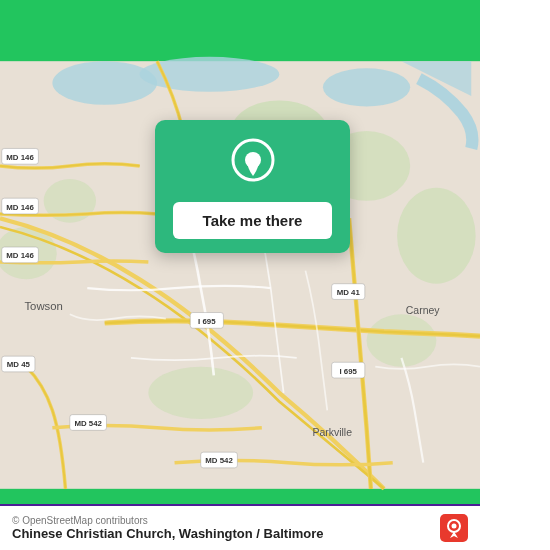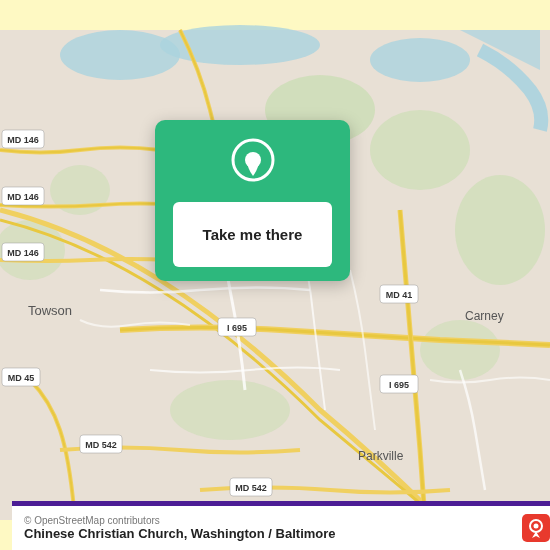--- a/index.html
+++ b/index.html
@@ -5,24 +5,24 @@
     * { margin: 0; padding: 0; box-sizing: border-box; }
     body {
       width: 550px;
       height: 550px;
       overflow: hidden;
       font-family: Arial, sans-serif;
       position: relative;
     }
 
     #map-container {
-      width: 550px;
+      width: 480px;
       height: 550px;
       position: relative;
-      background-color: #fef9c3;
+      background-color: #22c55e;
       overflow: hidden;
     }
 
     
     #map-svg {
       position: absolute;
       top: 0; left: 0;
       width: 100%; height: 100%;
     }
 
@@ -46,36 +46,36 @@
       width: 52px;
       height: 52px;
       margin-bottom: 12px;
     }
 
     #take-me-there-btn {
       background: white;
       color: #222;
       border: none;
       border-radius: 6px;
-      padding: 24px 22px;
+      padding: 10px 22px;
       font-size: 15px;
       font-weight: 600;
       cursor: pointer;
       width: 100%;
       text-align: center;
     }
 
     
     #bottom-bar {
       position: absolute;
       bottom: 0;
-      left: 12px;
+      left: 0;
       width: 100%;
       background: white;
-      border-top: 5px solid #4c1d95;
+      border-top: 2px solid #4c1d95;
       display: flex;
       align-items: center;
       justify-content: space-between;
       padding: 8px 12px;
       z-index: 20;
     }
 
     #bottom-left {
       display: flex;
       flex-direction: column;

